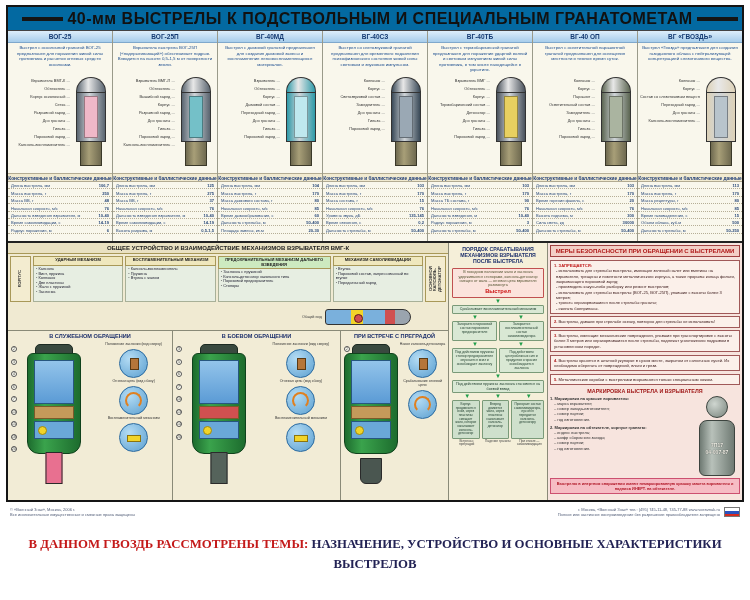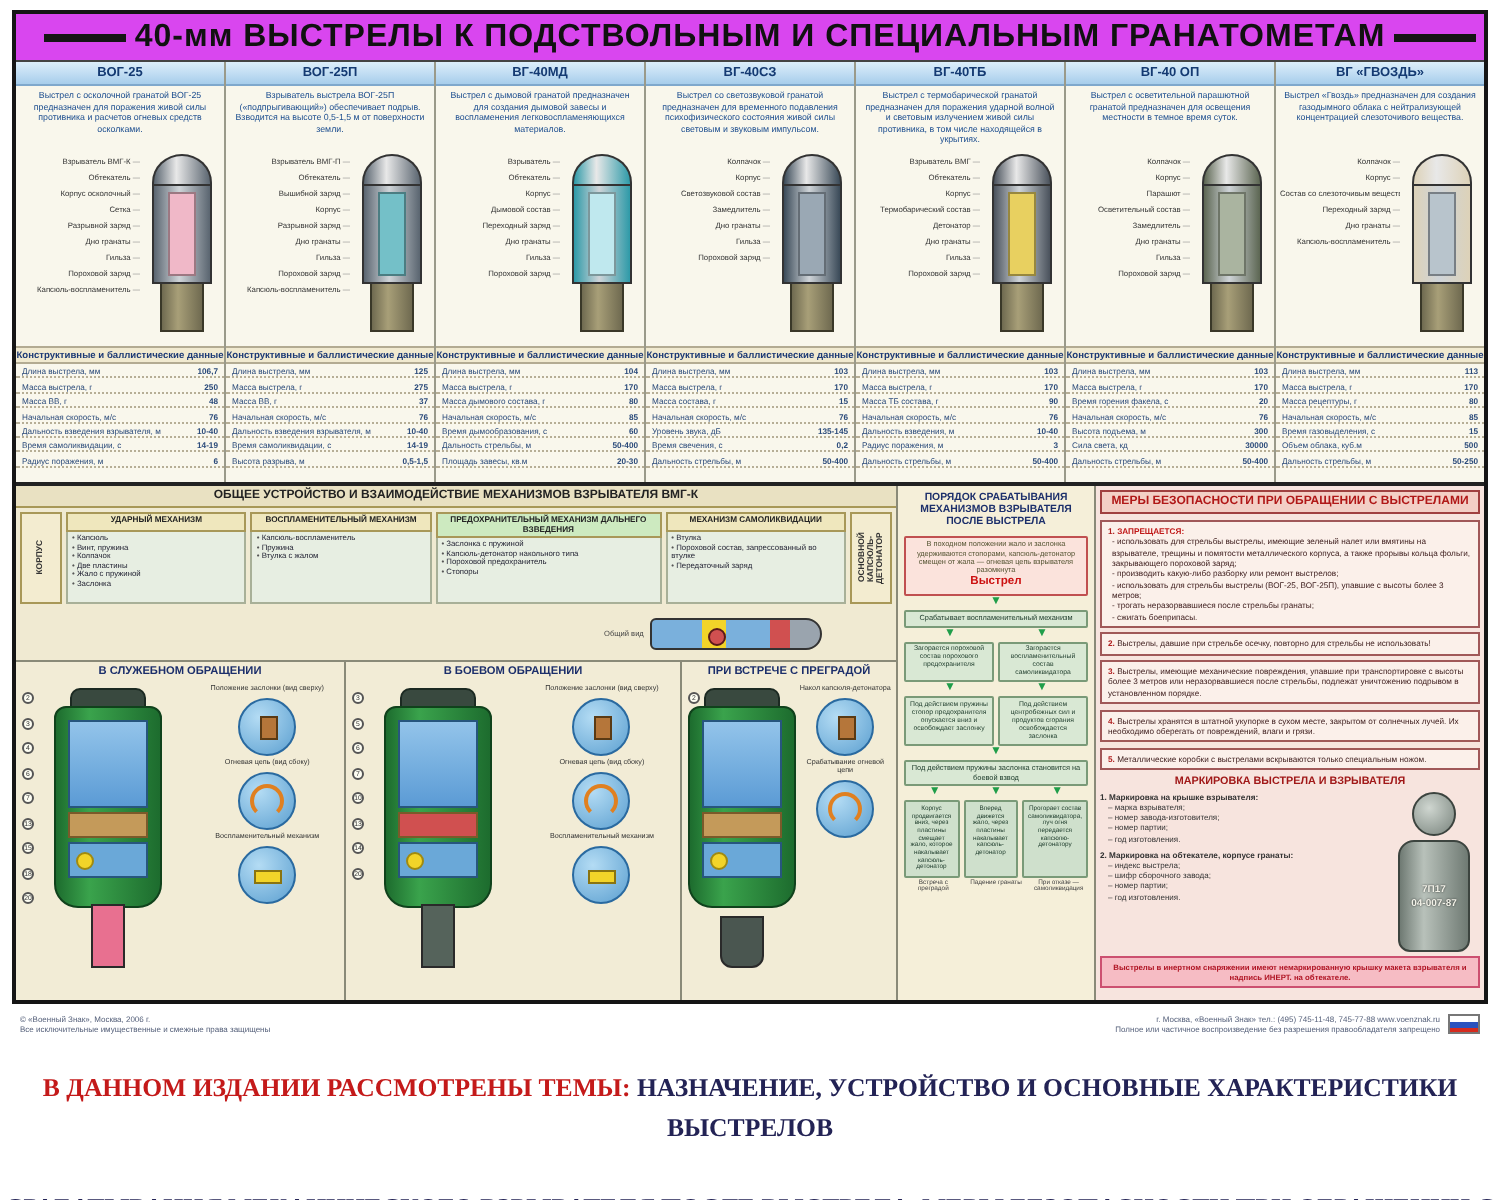--- a/index.html
+++ b/index.html
@@ -2,21 +2,21 @@
 <html><head>
 <meta charset="utf-8">
 <style>
   * { box-sizing: border-box; margin: 0; padding: 0; }
   html,body { width:750px; height:600px; }
   body { font-family:"Liberation Sans", sans-serif; background:#ffffff; position:relative; overflow:hidden; }
 
   
   .frame { position:absolute; left:6px; top:5px; width:738px; height:497px;
            border:2px solid #151515; background:#f2edda; }
-  .titlebar { height:24px; display:flex; align-items:center; background:#d946ef; border-bottom:1px solid #444;padding-left:10px; }
+  .titlebar { height:24px; display:flex; align-items:center; background:#0369a1; border-bottom:1px solid #444;padding-left:10px; }
   .titlebar .tline { flex:1; height:4px; background:#151515; margin:0 4px; }
   .title { font-size:16px; font-weight:bold; color:#111; letter-spacing:.5px; white-space:nowrap; }
 
   
   .cols { display:flex; height:212px; background:#f9f7ec; border-bottom:2px solid #222; }
   .col { flex:1; min-width:0; border-left:1px solid #9a9a8a; display:flex; flex-direction:column; overflow:hidden; }
   .col:first-child { border-left:none; }
   .col-h { height:12px; line-height:12px; text-align:center; font-size:6.5px; font-weight:bold; color:#143a72;
            background:linear-gradient(180deg,#ddeefb,#a7cdeb); border-bottom:1px solid #7fa8cc; }
   .col-d { height:30px; padding:2px 3px; font-size:4.4px; line-height:1.25; color:#1d4e8f; text-align:center; overflow:hidden;}
@@ -801,16 +801,16 @@
     </div>
     <div class="flag">
         <i class="w"></i>
         <i class="b"></i>
         <i class="r"></i>
       </div>
   </div>
 </div>
 
 <div class="bottom-text">
-  <span class="lead">В ДАННОМ ИЗДАНИИ РАССМОТРЕНЫ ТЕМЫ:</span><span> НАЗНАЧЕНИЕ, УСТРОЙСТВО И ОСНОВНЫЕ ХАРАКТЕРИСТИКИ ВЫСТРЕЛОВ</span><br>
+  <span class="lead">В ДАННОМ ГВОЗДЬ РАССМОТРЕНЫ ТЕМЫ:</span><span> НАЗНАЧЕНИЕ, УСТРОЙСТВО И ОСНОВНЫЕ ХАРАКТЕРИСТИКИ ВЫСТРЕЛОВ</span><br>
   <br>
   <span>СРАБАТЫВАНИЯ МЕХАНИЧЕСКОГО ВЗРЫВАТЕЛЯ ПОСЛЕ ВЫСТРЕЛА, МЕРЫ БЕЗОПАСНОСТИ ПРИ ОБРАЩЕНИИ С ВЫСТРЕЛАМИ...</span>
 </div>
 
 </body></html>

